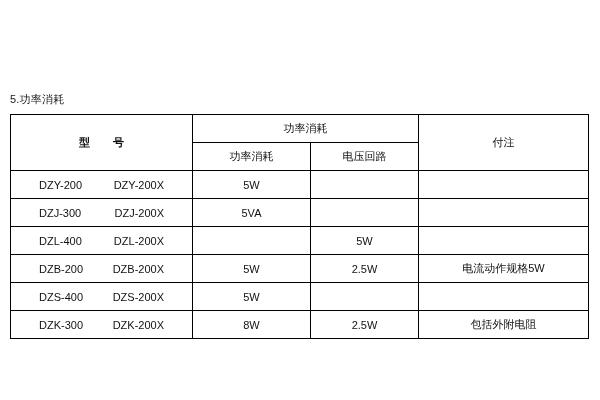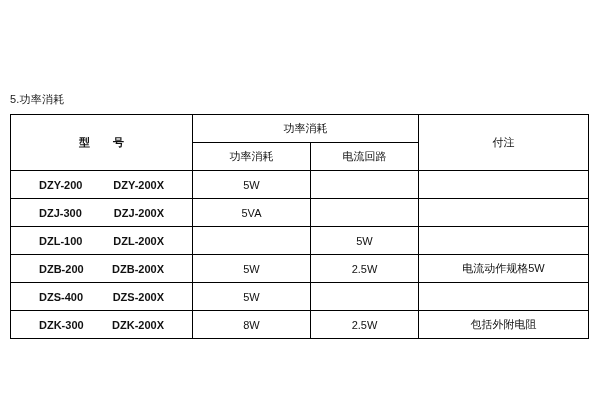--- a/index.html
+++ b/index.html
@@ -59,21 +59,20 @@
   .col-volt { width: 118px; }
   .col-curr { width: 108px; }
   .col-note { width: 170px; }
 
   .model-cell {
     display: flex;
     justify-content: space-between;
     padding: 0 28px;
     box-sizing: border-box;
     width: 100%;
-    font-weight: bold;
   }
   .model-a, .model-b {
     white-space: nowrap;
     font-size: 11px;
   }
   .hdr-model {
     letter-spacing: 6px;
     padding-left: 6px;
     font-weight: bold;
   }
@@ -96,21 +95,21 @@
       <thead>
         <tr>
           <th rowspan="2">
             <span class="hdr-model">型　号</span>
           </th>
           <th colspan="2">功率消耗</th>
           <th rowspan="2">付注</th>
         </tr>
         <tr>
           <th>功率消耗</th>
-          <th>电流回路</th>
+          <th>电压回路</th>
         </tr>
       </thead>
       <tbody>
         <tr>
           <td>
             <div class="model-cell">
               <span class="model-a">DZY-200</span>
               <span class="model-b">DZY-200X</span>
             </div>
           </td>
@@ -125,21 +124,21 @@
               <span class="model-b">DZJ-200X</span>
             </div>
           </td>
           <td>5VA</td>
           <td></td>
           <td></td>
         </tr>
         <tr>
           <td>
             <div class="model-cell">
-              <span class="model-a">DZL-100</span>
+              <span class="model-a">DZL-400</span>
               <span class="model-b">DZL-200X</span>
             </div>
           </td>
           <td></td>
           <td>5W</td>
           <td></td>
         </tr>
         <tr>
           <td>
             <div class="model-cell">

